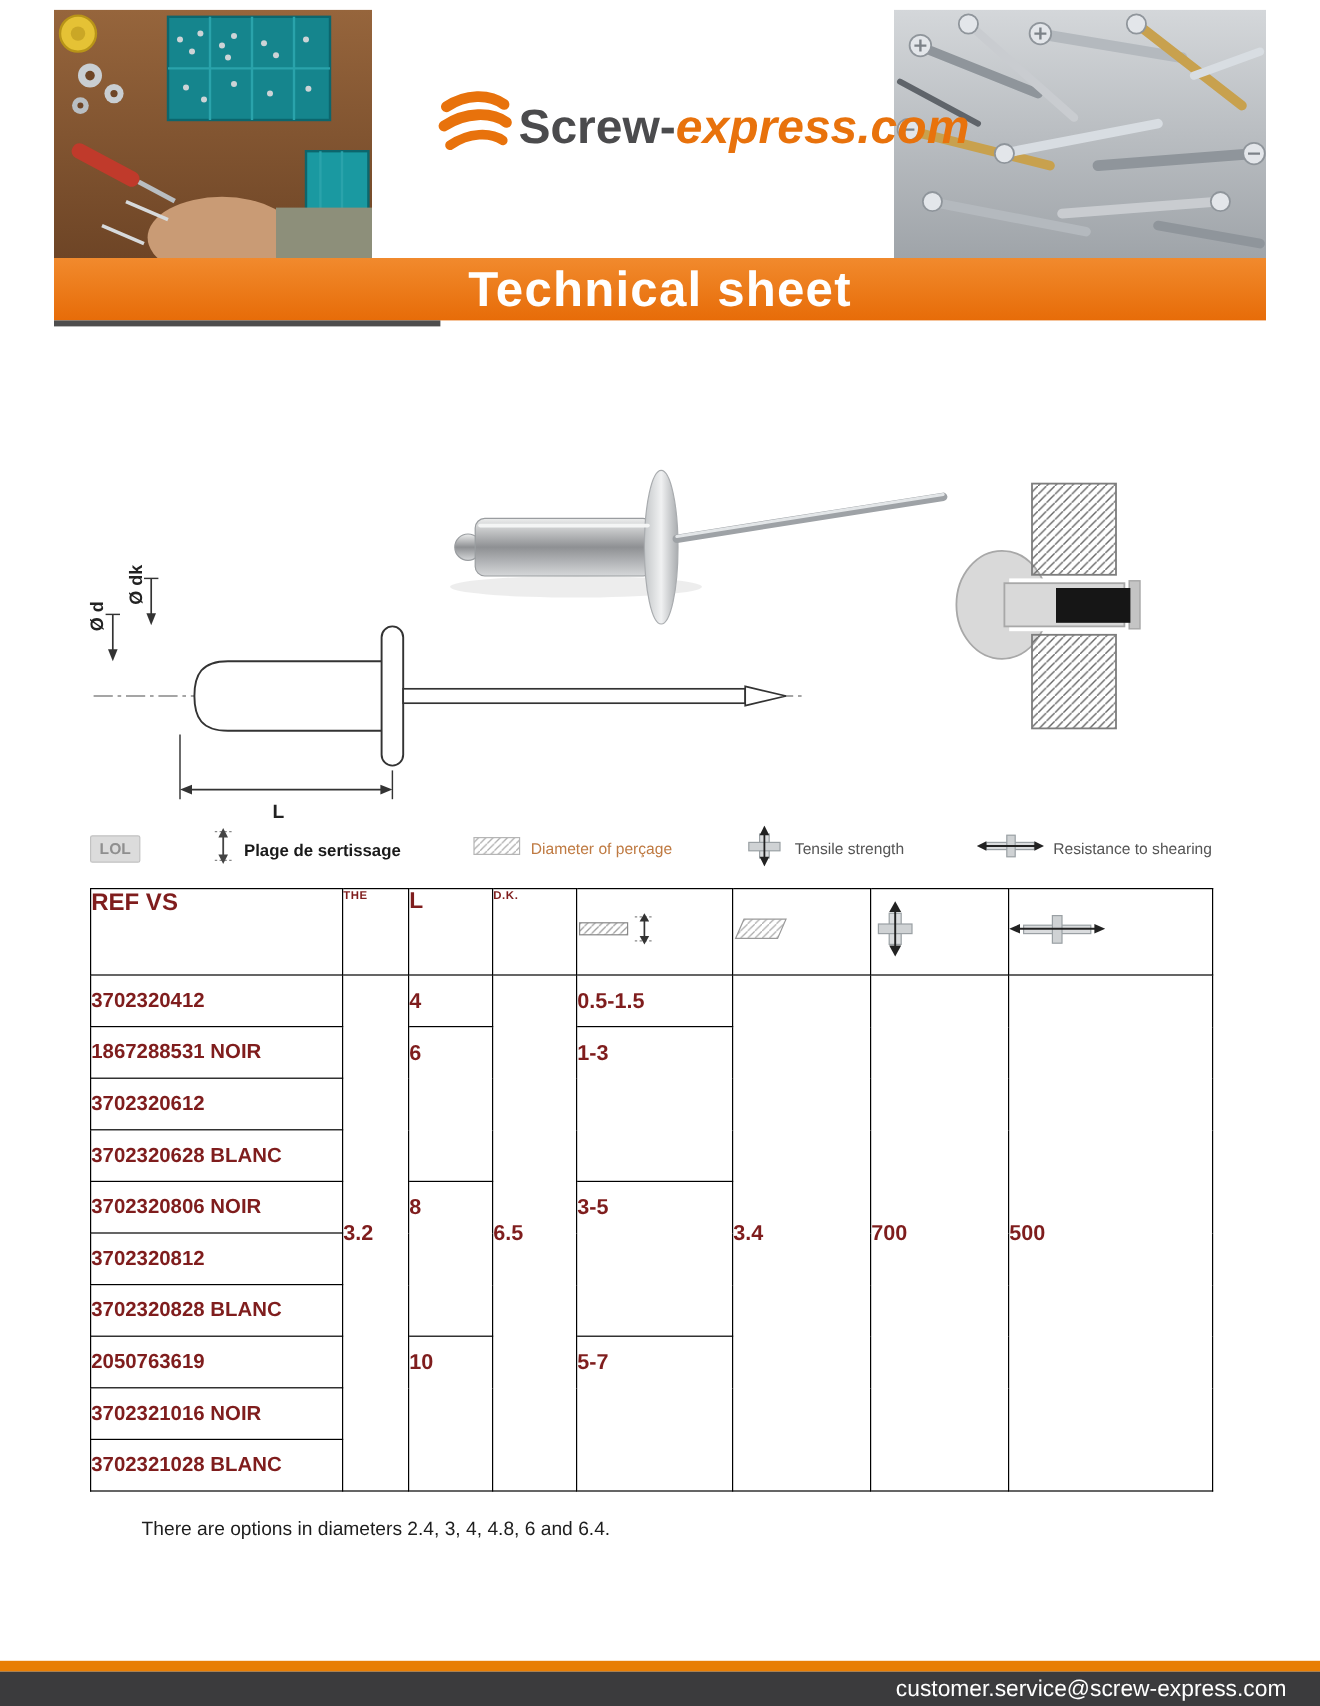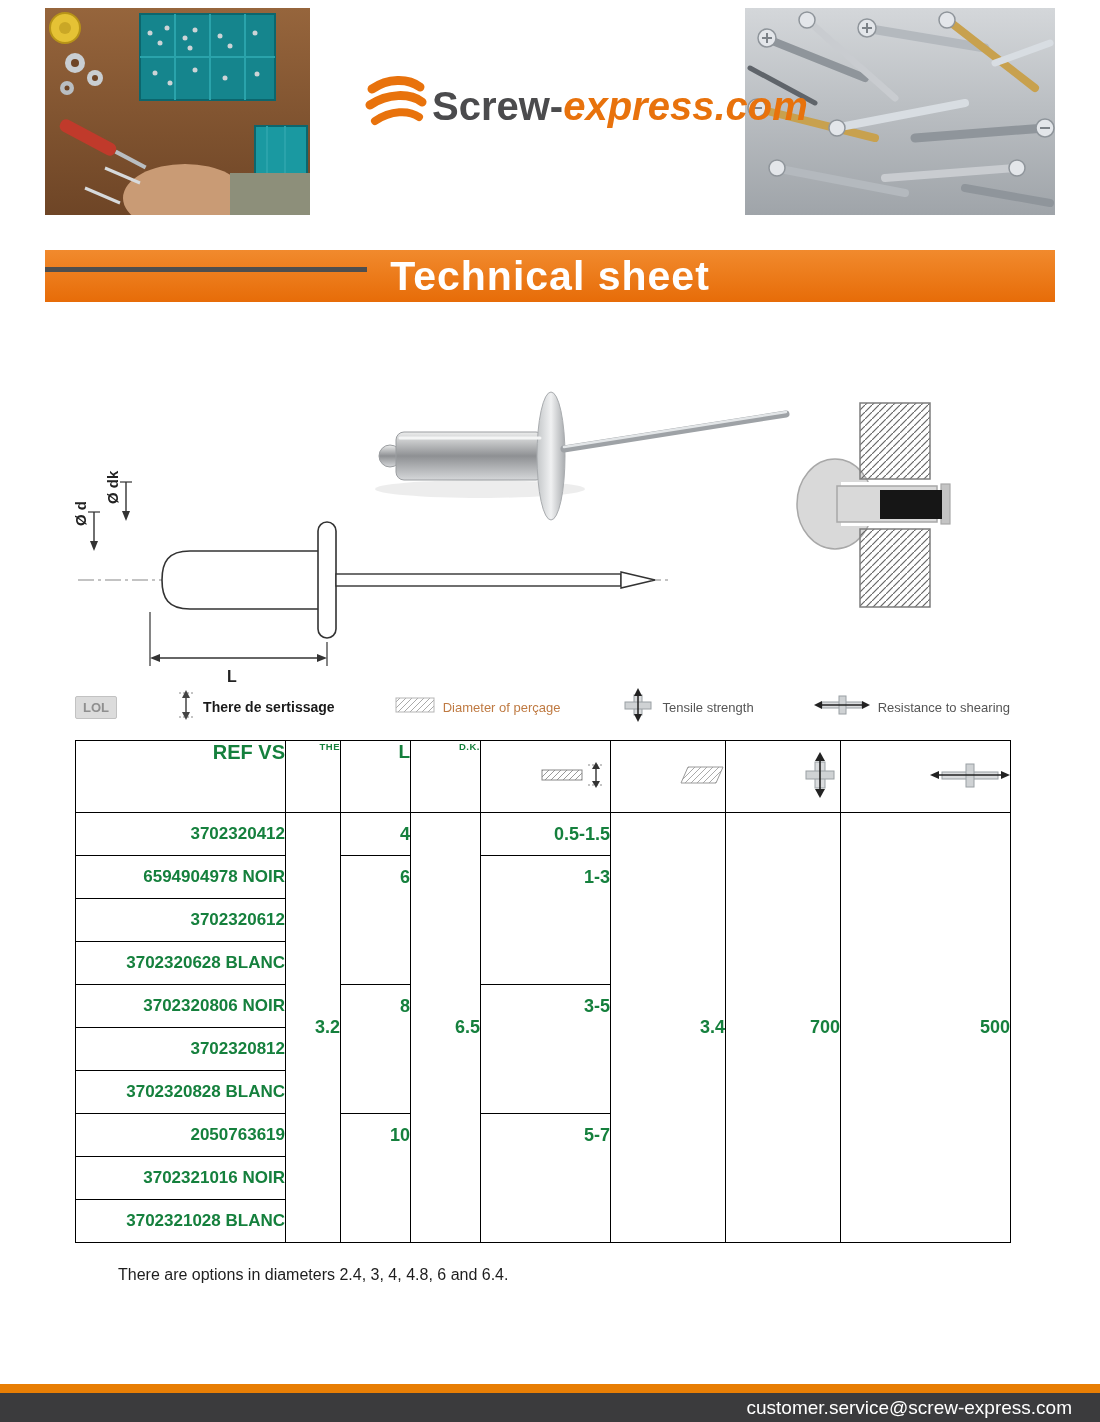--- a/index.html
+++ b/index.html
@@ -10,21 +10,21 @@
   .photo{position:absolute;top:8px;height:207px;overflow:hidden;}
   #photo-left{left:45px;width:265px;}
   #photo-right{left:745px;width:310px;}
   #logo{position:absolute;left:362px;top:70px;width:385px;height:72px;display:flex;align-items:center;gap:4px;}
   .logo-text{font-size:40px;line-height:40px;white-space:nowrap;}
   .logo-dark{color:#4b4b4d;font-weight:700;}
   .logo-orange{color:#E8720C;font-weight:700;font-style:italic;}
 
   #banner{position:absolute;left:45px;top:215px;width:1010px;height:52px;
           background:linear-gradient(#f18a2d,#e76c08);color:#fff;text-align:center;
-          font-weight:700;font-size:41px;line-height:52px;letter-spacing:1px;margin-top:35px;}
+          font-weight:700;font-size:41px;line-height:52px;letter-spacing:1px;}
   #banner-shadow{position:absolute;left:45px;top:267px;width:322px;height:5px;background:#4e4e4e;}
 
   #sheet-title{position:absolute;left:0;top:313px;width:1100px;text-align:center;
                color:#E8650D;font-weight:700;font-size:17px;letter-spacing:.3px;}
 
   
   #rivet-photo{position:absolute;left:330px;top:356px;}
   #tech-drawing{position:absolute;left:70px;top:420px;}
   #install-diagram{position:absolute;left:795px;top:398px;}
 
@@ -34,22 +34,22 @@
   .legend-group{display:flex;align-items:center;gap:8px;}
   .lol-badge{background:#dcdcdc;color:#8f8f8f;font-weight:700;font-size:13px;
              padding:3px 7px;border-radius:2px;border:1px solid #c2c2c2;}
   .legend-label{font-size:13px;color:#555;}
   .legend-label.strong{font-size:14px;font-weight:700;color:#1a1a1a;}
   .legend-label.warm{color:#bf7a42;}
 
   
   #table-wrap{position:absolute;left:75px;top:740px;}
   table.spec{border-collapse:collapse;table-layout:fixed;width:935px;}
-  table.spec th,table.spec td{border:1.5px solid #000;text-align:right;padding:0;
-                              font-weight:700;color:#15803d;background:#fff;}
+  table.spec th,table.spec td{border:1.5px solid #000;text-align:left;padding:0;
+                              font-weight:700;color:#7f1d1d;background:#fff;}
   table.spec thead tr{height:72px;}
   table.spec tbody tr{height:43px;}
   .th-ref{font-size:20px;vertical-align:top;padding-top:13px;}
   .th-l{font-size:19px;vertical-align:top;padding-top:13px;}
   .th-tiny{font-size:9.5px;vertical-align:top;padding-top:17px;letter-spacing:.5px;}
   .th-icon{vertical-align:middle;}
   td.c-ref{font-size:17px;}
   td.c-val{font-size:18px;}
   td.va-top{vertical-align:top;line-height:42px;}
 
@@ -261,21 +261,21 @@
     <div class="legend-group">
       <span>
         <svg width="18" height="32" viewBox="0 0 18 32">
           <line x1="2" y1="4" x2="16" y2="4" stroke="#888" stroke-width="1" stroke-dasharray="2 2"></line>
           <line x1="2" y1="28" x2="16" y2="28" stroke="#888" stroke-width="1" stroke-dasharray="2 2"></line>
           <line x1="9" y1="6" x2="9" y2="26" stroke="#444" stroke-width="1.5"></line>
           <polygon points="9,1 5,9 13,9" fill="#444"></polygon>
           <polygon points="9,31 5,23 13,23" fill="#444"></polygon>
         </svg>
       </span>
-      <span class="legend-label strong">There de sertissage</span>
+      <span class="legend-label strong">Plage de sertissage</span>
     </div>
     <div class="legend-group">
       <span>
         <svg width="40" height="16" viewBox="0 0 40 16">
           <defs>
               <pattern id="hatchL" width="6" height="6" patternUnits="userSpaceOnUse">
             <path d="M0,6 L6,0" stroke="#aaa" stroke-width="1"></path>
               </pattern>
             </defs>
           <rect x="1" y="1" width="38" height="14" fill="url(#hatchL)" stroke="#b5b5b5" stroke-width="1"></rect>
@@ -377,21 +377,21 @@
           <td class="c-ref">3702320412</td>
           <td class="c-val" rowspan="10">3.2</td>
           <td class="c-val va-top">4</td>
           <td class="c-val" rowspan="10">6.5</td>
           <td class="c-val va-top">0.5-1.5</td>
           <td class="c-val" rowspan="10">3.4</td>
           <td class="c-val" rowspan="10">700</td>
           <td class="c-val" rowspan="10">500</td>
         </tr>
         <tr>
-          <td class="c-ref">6594904978 NOIR</td>
+          <td class="c-ref">1867288531 NOIR</td>
           <td class="c-val va-top" rowspan="3">6</td>
           <td class="c-val va-top" rowspan="3">1-3</td>
         </tr>
         <tr>
           <td class="c-ref">3702320612</td>
         </tr>
         <tr>
           <td class="c-ref">3702320628 BLANC</td>
         </tr>
         <tr>

